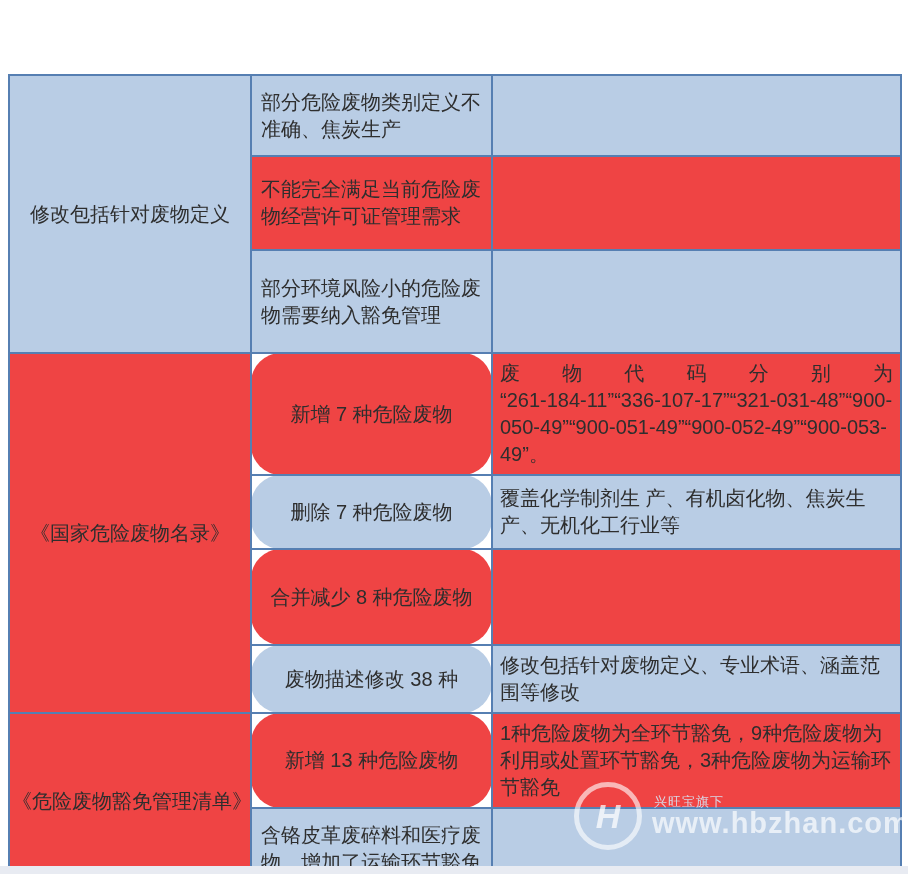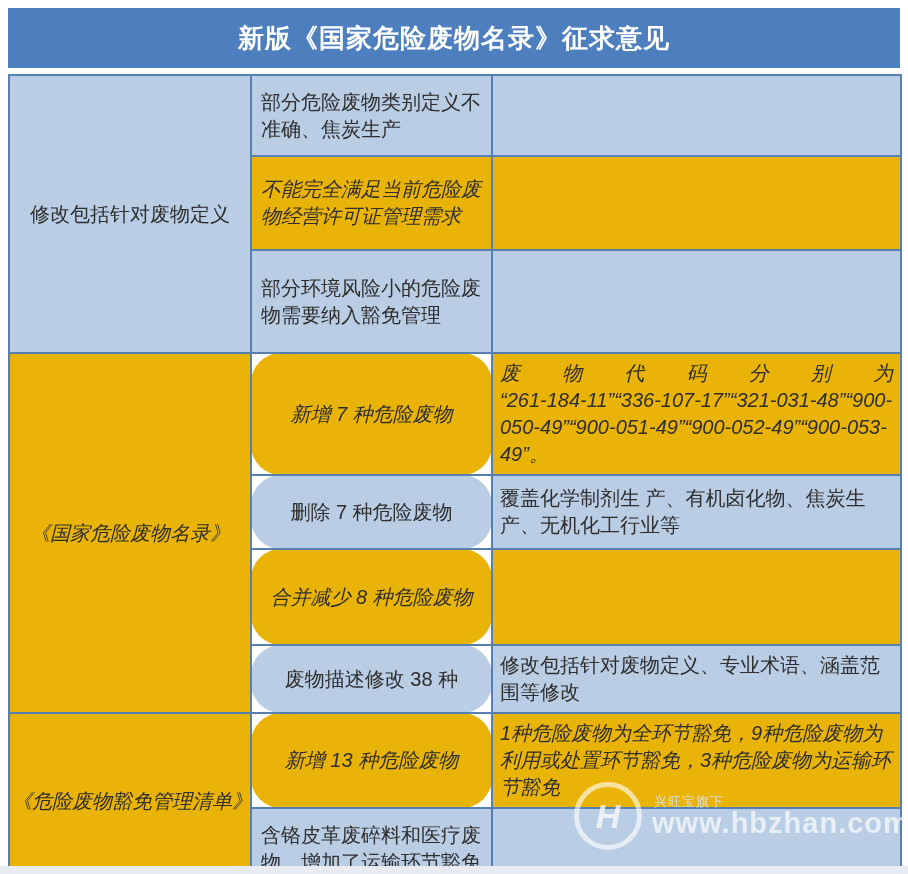--- a/index.html
+++ b/index.html
@@ -40,21 +40,21 @@
   td {
     border: 2px solid #567fb2;
     vertical-align: middle;
     color: #2e2e2e;
     font-size: 20px;
     line-height: 1.35;
     padding: 6px 7px;
     overflow: hidden;
   }
   td.bg-blue  { background: #b9cde5; }
-  td.bg-white { background: #eab308; font-style: italic; }
+  td.bg-white { background: #ef4444; }
 
   td.label {
     text-align: center;
     white-space: nowrap;
     padding: 0 2px;
   }
   td.item.center { text-align: center; border-radius: 30px; }
   td.item.left   { text-align: left; padding-left: 9px; }
   td.detail      { text-align: left; }
 
@@ -111,21 +111,20 @@
     left: 0; top: 866px;
     width: 908px; height: 8px;
     background: #e8ebf2;
   }
 </style>
 </head>
 <body>
 
 <div class="page">
 
-  <div class="header-bar">新版《国家危险废物名录》征求意见</div>
 
   <table class="summary">
     <colgroup>
         <col class="c1">
         <col class="c2">
         <col class="c3">
       </colgroup>
     <tbody>
 
       <tr style="height:81px">

